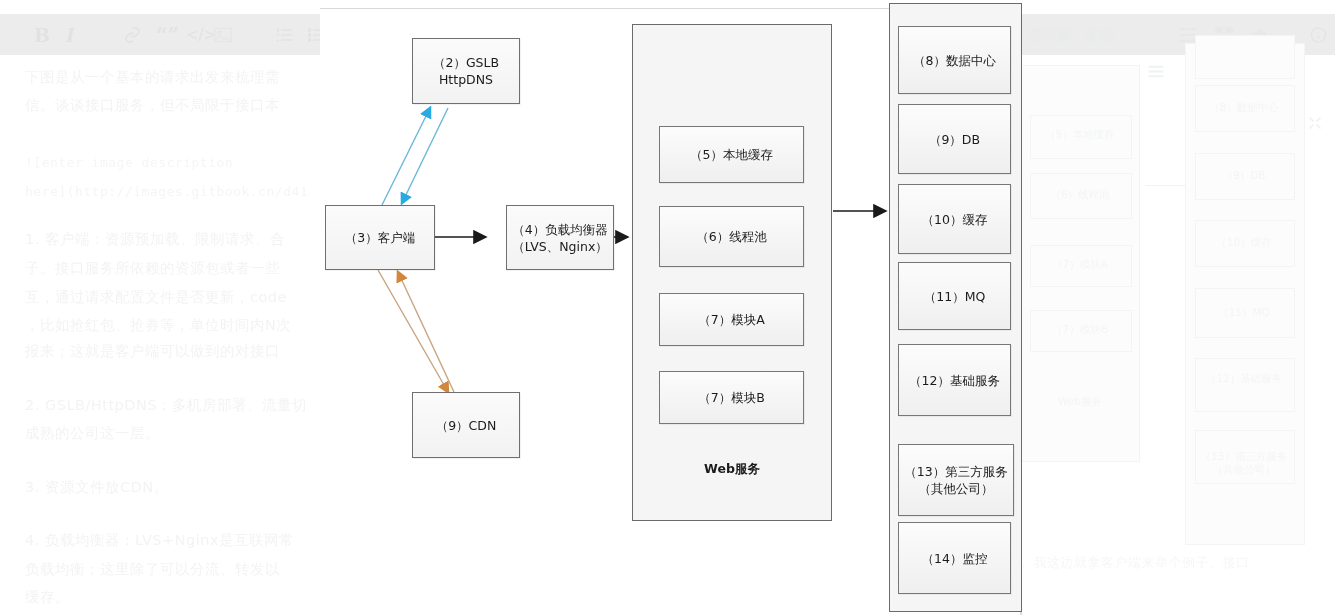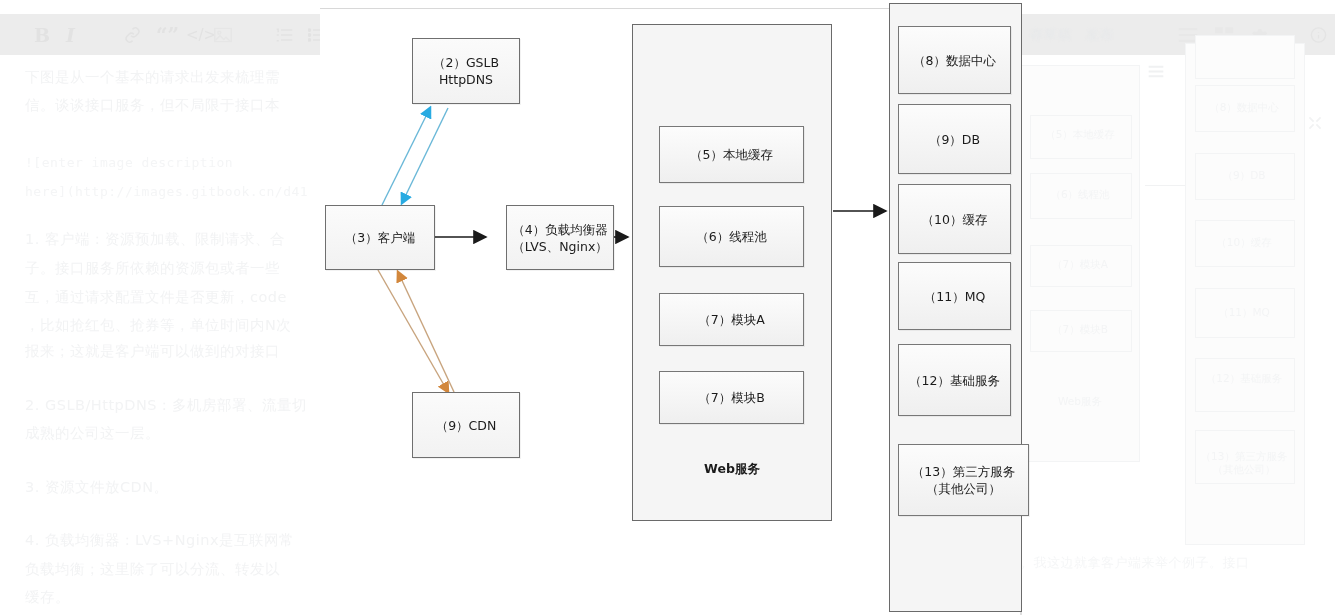--- a/index.html
+++ b/index.html
@@ -265,15 +265,16 @@
   <div class="node sub" style="left:339px;top:126px;width:145px;height:57px;">（5）本地缓存</div>
   <div class="node sub" style="left:339px;top:206px;width:145px;height:61px;">（6）线程池</div>
   <div class="node sub" style="left:339px;top:293px;width:145px;height:53px;">（7）模块A</div>
   <div class="node sub" style="left:339px;top:371px;width:145px;height:53px;">（7）模块B</div>
 
   <div class="node sub" style="left:578px;top:26px;width:113px;height:68px;">（8）数据中心</div>
   <div class="node sub" style="left:578px;top:104px;width:113px;height:70px;">（9）DB</div>
   <div class="node sub" style="left:578px;top:184px;width:113px;height:70px;">（10）缓存</div>
   <div class="node sub" style="left:578px;top:262px;width:113px;height:68px;">（11）MQ</div>
   <div class="node sub" style="left:578px;top:344px;width:113px;height:72px;">（12）基础服务</div>
-  <div class="node sub" style="left:578px;top:444px;width:131px;height:72px;">（13）第三方服务
+  <div class="node sub" style="left:578px;top:444px;width:116px;height:72px;">（13）第三方服务
 （其他公司）</div>
+  <div class="node sub" style="left:578px;top:522px;width:113px;height:72px;">（14）监控</div>
 </div>
 
 </body></html>

